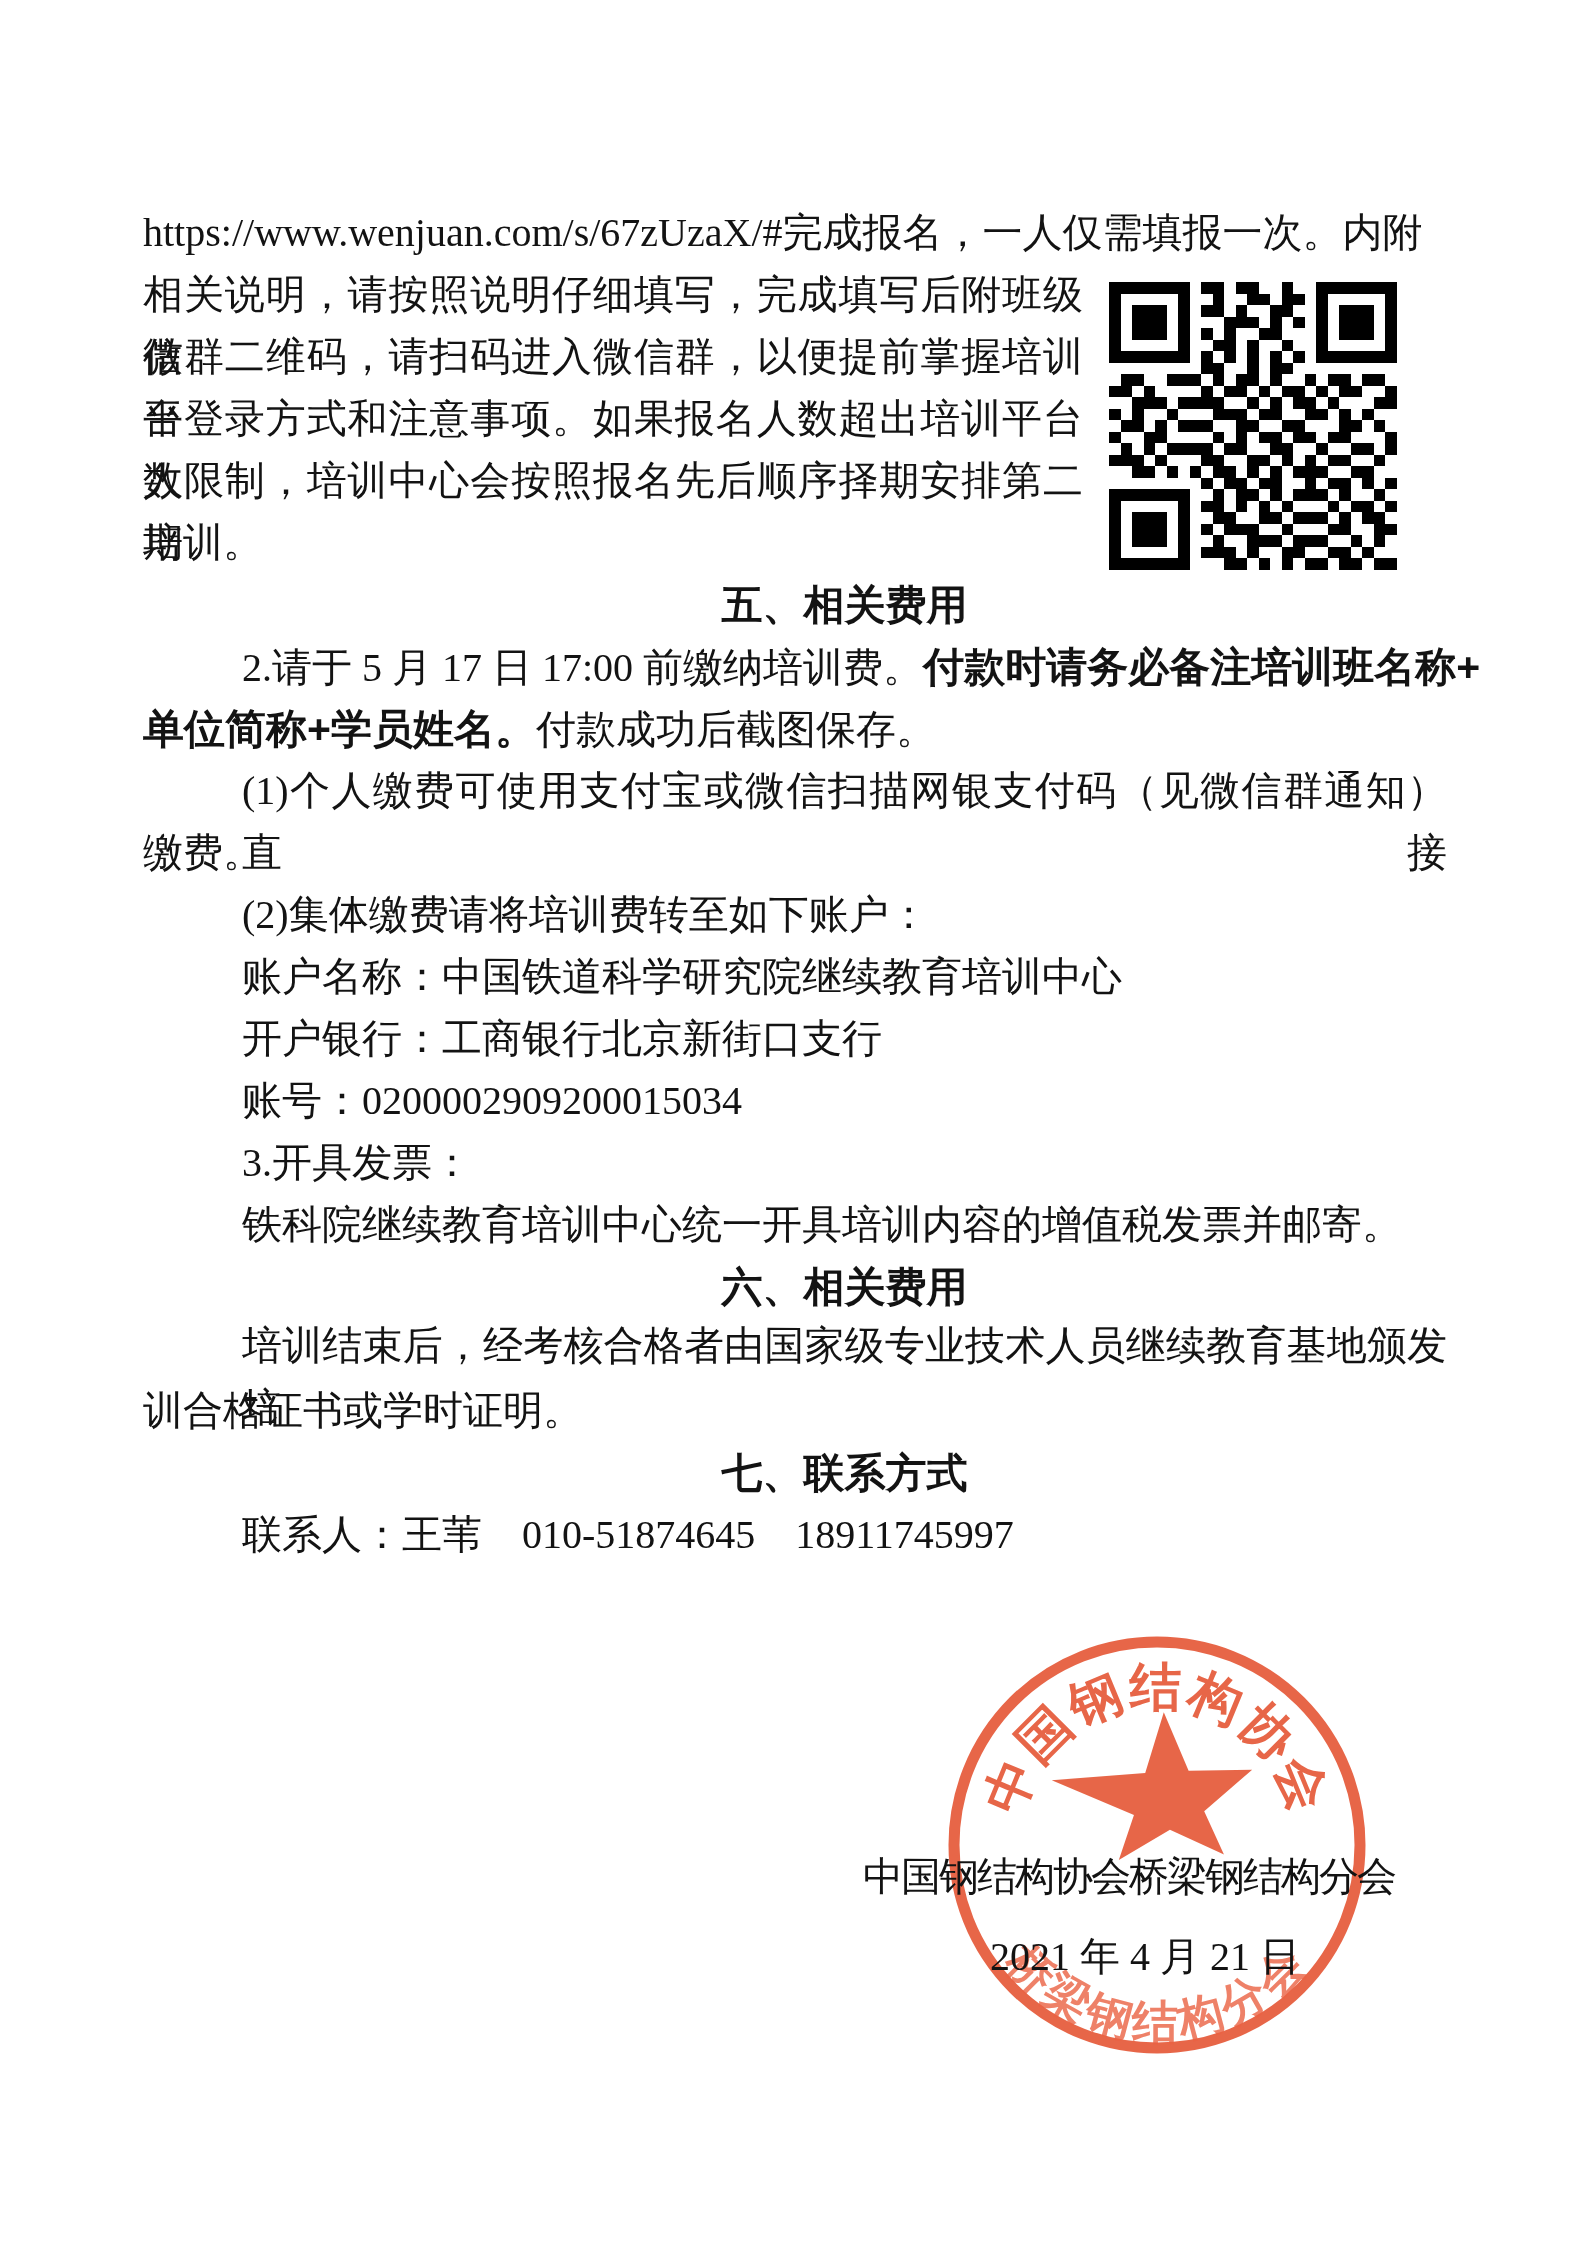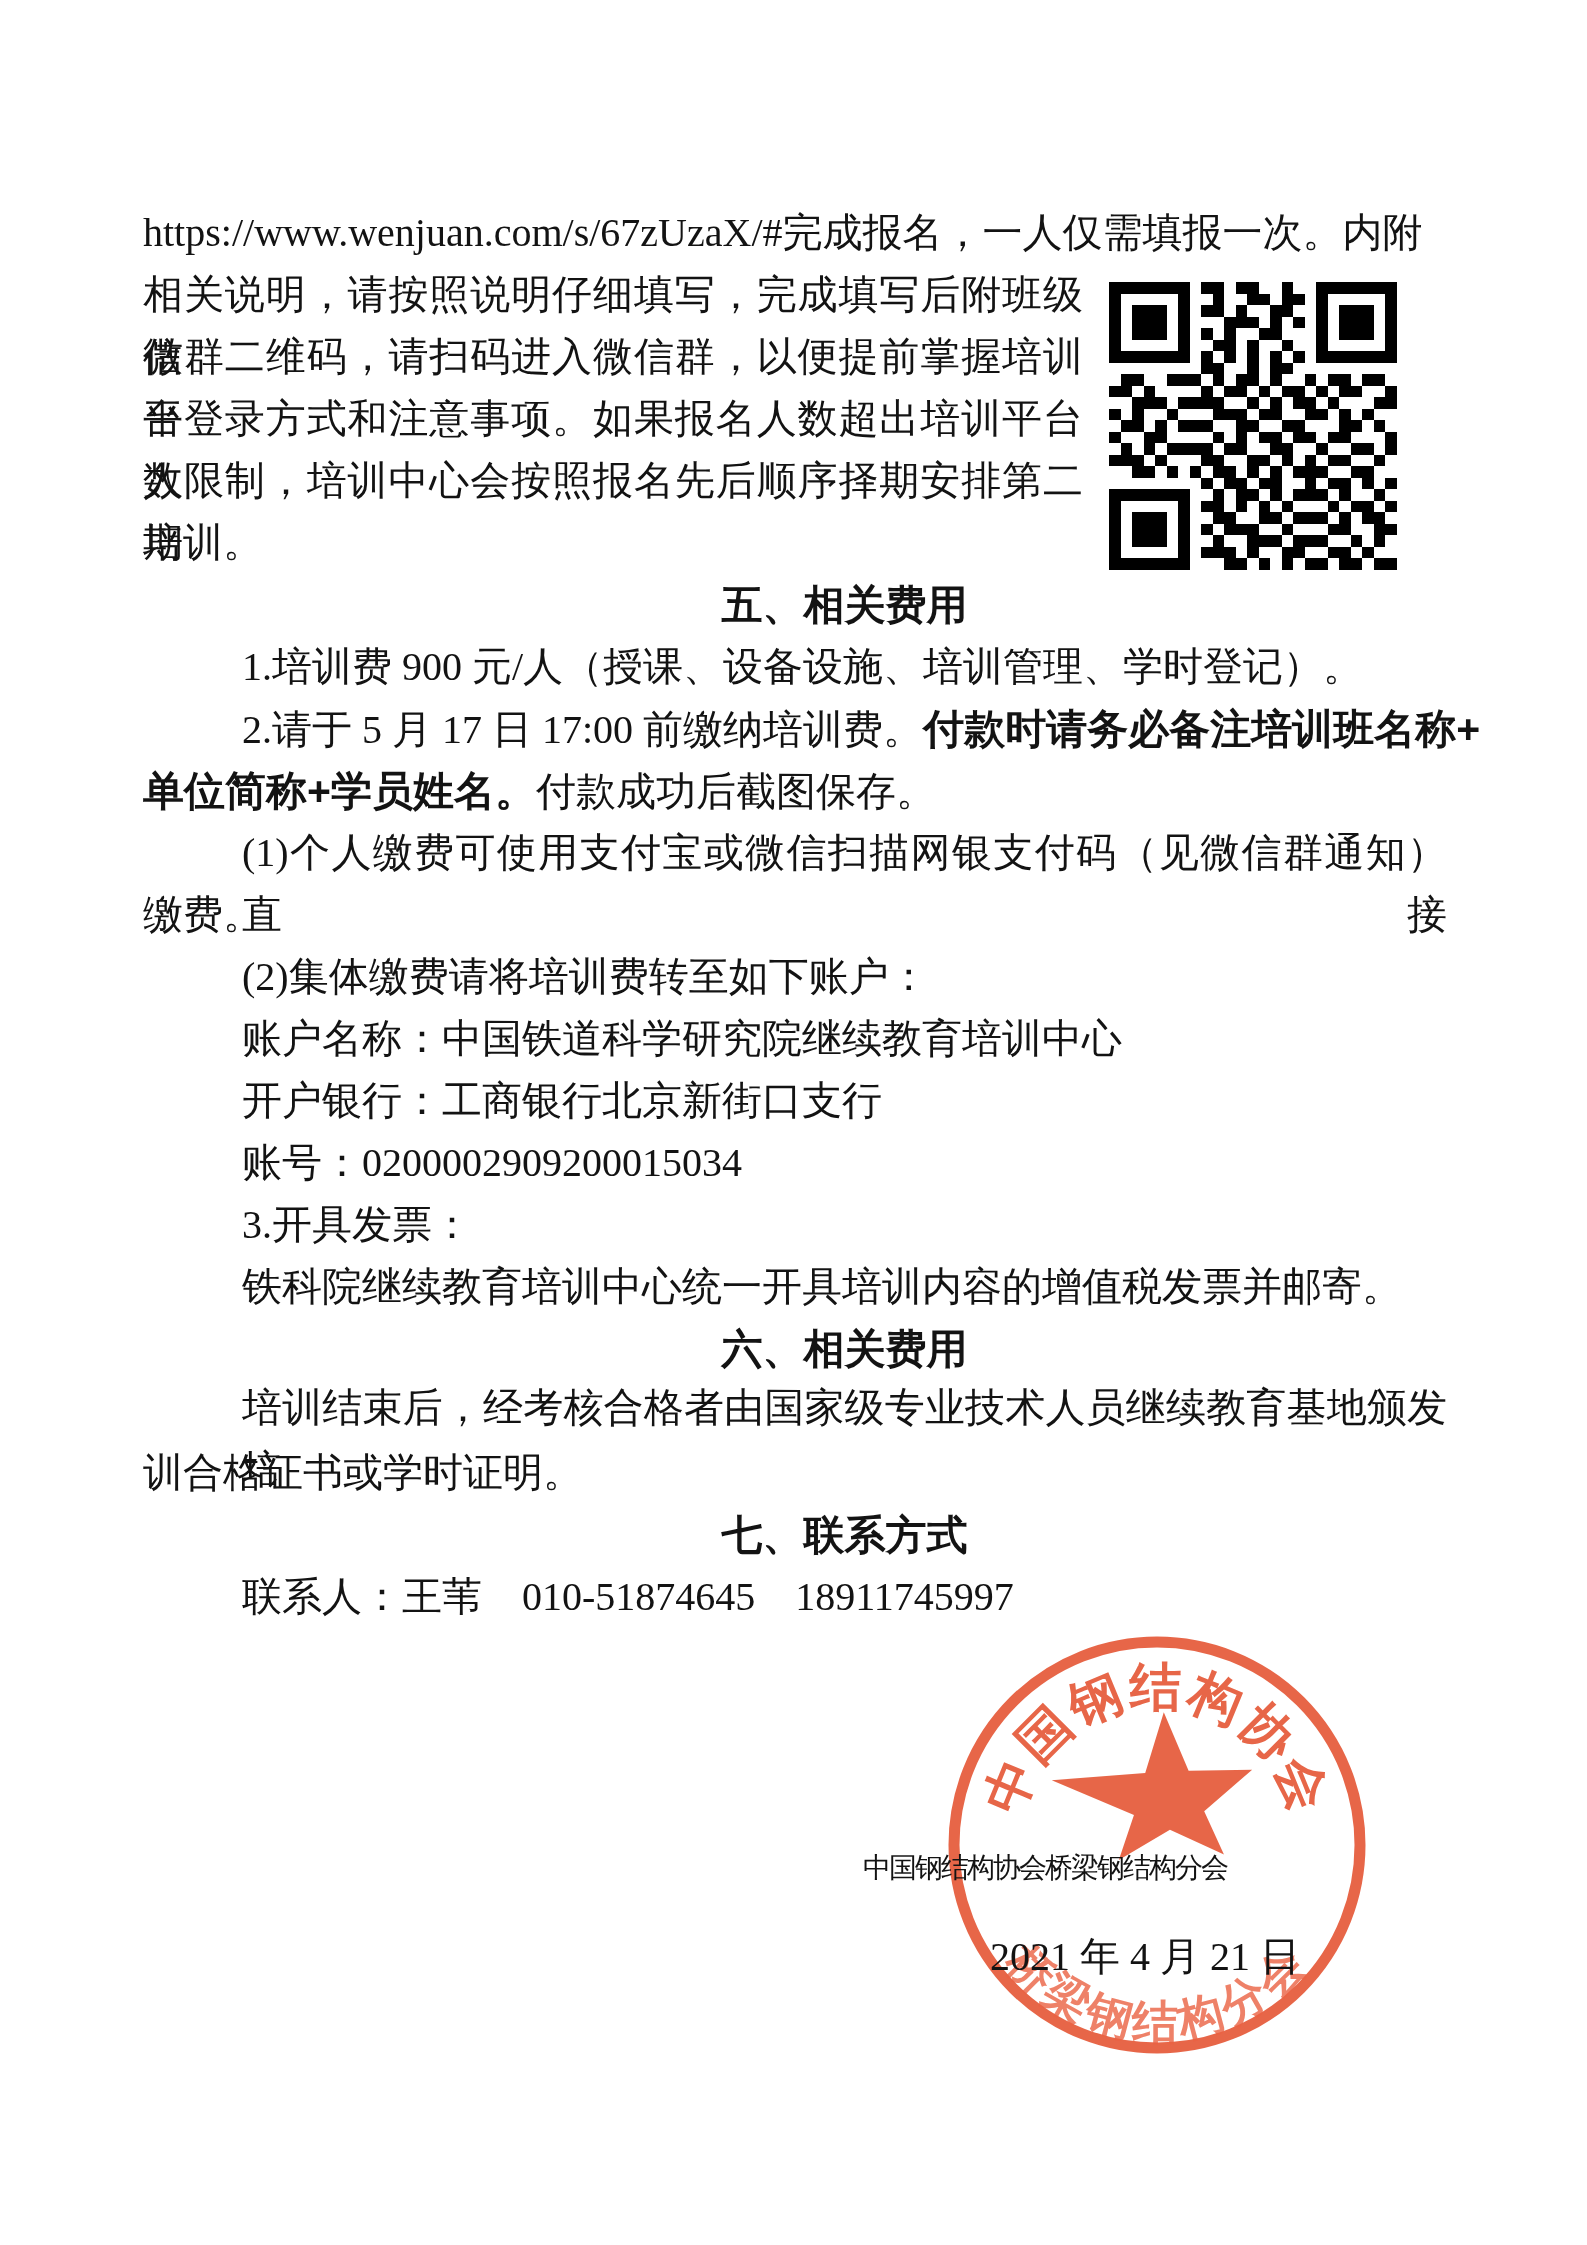--- a/index.html
+++ b/index.html
@@ -55,21 +55,21 @@
     width:440px;height:440px;
   }
   .arc-text{
     font-family:"Liberation Serif","DejaVu Serif",serif;
     font-weight:600;
   }
   
   .sig-org{
     position:absolute;
     left:863px;top:1849px;
-    font-size:28px;
+    font-size:40px;
     letter-spacing:-2px;
     white-space:pre;
     color:#131313;
   }
   .sig-date{
     position:absolute;
     left:990px;top:1929px;
     font-size:40px;
     white-space:pre;
     color:#131313;
@@ -81,21 +81,20 @@
 <div class="page">
 
   <div class="content" id="content">
       <div class="line p"><span>https://www.wenjuan.com/s/67zUzaX/#完成报名，一人仅需填报一次。内附</span></div>
       <div class="line w"><span>相关说明，请按照说明仔细填写，完成填写后附班级微</span></div>
       <div class="line w"><span>信群二维码，请扫码进入微信群，以便提前掌握培训平</span></div>
       <div class="line w"><span>台登录方式和注意事项。如果报名人数超出培训平台人</span></div>
       <div class="line w"><span>数限制，培训中心会按照报名先后顺序择期安排第二期</span></div>
       <div class="line p"><span>培训。</span></div>
       <div class="line h" style="padding-left: 99px;"><span class="bd">五、相关费用</span></div>
-      <div class="line p" style="padding-left: 99px;"><span>1.培训费 900 元/人（授课、设备设施、培训管理、学时登记）。</span></div>
       <div class="line p" style="padding-left: 99px;"><span>2.请于 5 月 17 日 17:00 前缴纳培训费。</span><span class="bd">付款时请务必备注培训班名称+</span></div>
       <div class="line p"><span class="bd">单位简称+学员姓名。</span><span>付款成功后截图保存。</span></div>
       <div class="line j" style="padding-left: 99px;"><span>(1)个人缴费可使用支付宝或微信扫描网银支付码（见微信群通知）直接</span></div>
       <div class="line p"><span>缴费。</span></div>
       <div class="line p" style="padding-left: 99px;"><span>(2)集体缴费请将培训费转至如下账户：</span></div>
       <div class="line p" style="padding-left: 99px;"><span>账户名称：中国铁道科学研究院继续教育培训中心</span></div>
       <div class="line p" style="padding-left: 99px;"><span>开户银行：工商银行北京新街口支行</span></div>
       <div class="line p" style="padding-left: 99px;"><span>账号：0200002909200015034</span></div>
       <div class="line p" style="padding-left: 99px;"><span>3.开具发票：</span></div>
       <div class="line p" style="padding-left: 99px;"><span>铁科院继续教育培训中心统一开具培训内容的增值税发票并邮寄。</span></div>

